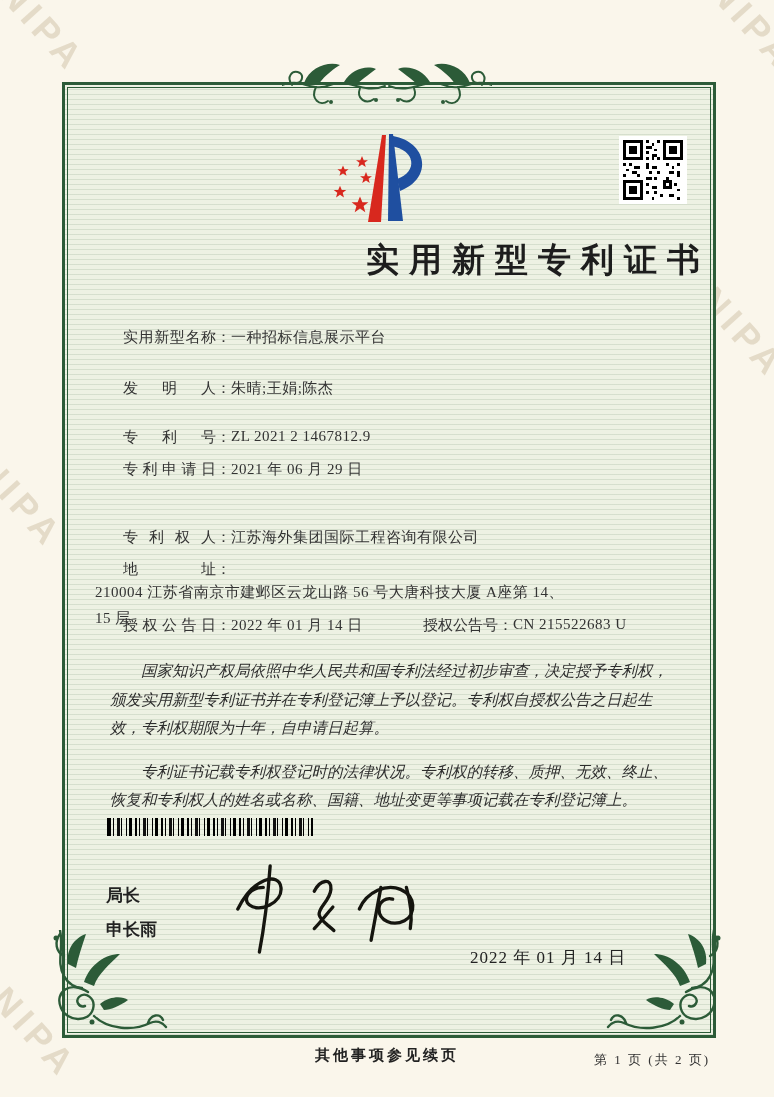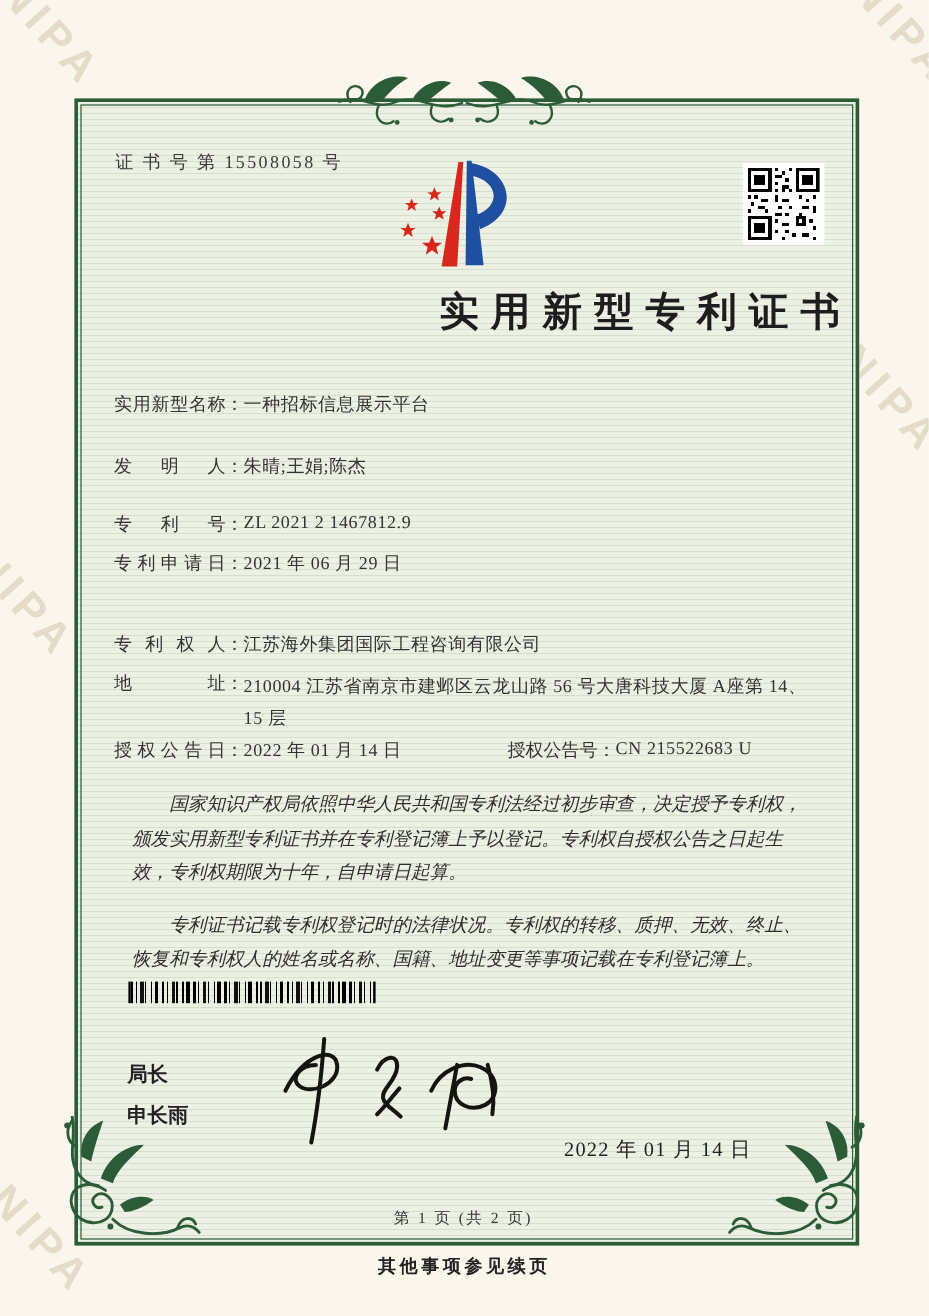--- a/index.html
+++ b/index.html
@@ -29,21 +29,21 @@
   .cert-no{position:absolute;left:96px;top:126px;font-size:15px;letter-spacing:2px;color:#3a3a3a;}
 
   .logo{position:absolute;left:332px;top:130px;width:112px;height:106px;}
   .qr{position:absolute;left:619px;top:136px;width:68px;height:68px;background:#fff;padding:4px;box-sizing:border-box;}
   .qr svg{width:100%;height:100%;display:block;}
 
   .title{position:absolute;left:62px;top:238px;width:648px;text-align:right;
          font-size:33px;font-weight:bold;color:#1d1d1d;letter-spacing:10px;}
 
   .field-row{position:absolute;left:95px;width:590px;font-size:15px;color:#333;}
-  .f-label{display:inline-block;width:93px;text-align:justify;text-align-last:justify;vertical-align:top;}
+  .f-label{display:inline-block;width:93px;text-align:justify;text-align-last:justify;vertical-align:top;margin-left:28px;}
   .f-colon{vertical-align:top;}
   .f-value{display:inline-block;vertical-align:top;letter-spacing:0.5px;}
   .row-1{top:328px;} .row-2{top:379px;} .row-3{top:428px;} .row-4{top:460px;}
   .row-5{top:528px;} .row-6{top:560px;} .row-6 .f-value{width:478px;line-height:26px;}
   .row-7{top:616px;}
   .grant-right{position:absolute;left:328px;top:0;text-align:center;}
 
   .body-text{position:absolute;left:95px;top:642px;width:588px;font-size:15.5px;
              line-height:28.5px;color:#2e2e2e;font-style:italic;}
   .body-text p{margin:15px;text-indent:2em;}
@@ -56,21 +56,21 @@
        #000 17px 18px, rgba(0,0,0,0) 18px 20px, #000 20px 23px, rgba(0,0,0,0) 23px 26px);}
 
   .sig-title{position:absolute;left:106px;top:884px;font-size:17px;font-weight:600;
              font-family:Liberation Serif, serif;color:#222;}
   .sig-name{position:absolute;left:106px;top:918px;font-size:17px;font-weight:600;
             font-family:"Liberation Sans","DejaVu Sans",sans-serif;color:#222;}
   .sig-script{position:absolute;left:222px;top:858px;width:210px;height:98px;}
 
   .issue-date{position:absolute;left:470px;top:946px;width:220px;font-size:17px;color:#222;letter-spacing:1px;}
 
-  .page-info{position:absolute;left:62px;top:1006px;width:648px;text-align:center;
+  .page-info{position:absolute;left:62px;top:1051px;width:648px;text-align:right;
              font-size:13px;color:#333;letter-spacing:2px;}
 
   .footer-note{position:absolute;left:0;top:1046px;width:774px;text-align:center;
                font-size:15px;font-weight:bold;color:#222;letter-spacing:3px;}
 </style>
 </head>
 <body>
 
 <div class="page">
 
@@ -133,21 +133,20 @@
     </g>
     <g fill="#2C5B38">
       <path d="M36,52 C42,34 58,24 72,24 C62,34 50,44 46,56 Z"></path>
       <path d="M20,34 C18,20 26,8 38,4 C34,16 30,28 28,38 Z"></path>
       <path d="M52,74 C62,66 74,66 80,70 C72,76 62,80 56,80 Z"></path>
       <circle cx="8" cy="8" r="2.5"></circle>
       <circle cx="44" cy="92" r="2.5"></circle>
     </g>
   </svg>
 
-  <div class="cert-no">证 书 号 第 15508058 号</div>
 
   <svg class="logo" viewBox="0 0 112 106">
     <defs>
       <path id="st" d="M0,-7 L2,-2.2 L7,-2.2 L3,0.9 L4.4,6 L0,3 L-4.4,6 L-3,0.9 L-7,-2.2 L-2,-2.2 Z" fill="#D8281E"></path>
     </defs>
     <use href="#st" transform="translate(11,41) scale(0.8)"></use>
     <use href="#st" transform="translate(30,32) scale(0.85)"></use>
     <use href="#st" transform="translate(34,48) scale(0.85)"></use>
     <use href="#st" transform="translate(8,62) scale(0.9)"></use>
     <use href="#st" transform="translate(28,75) scale(1.2)"></use>

